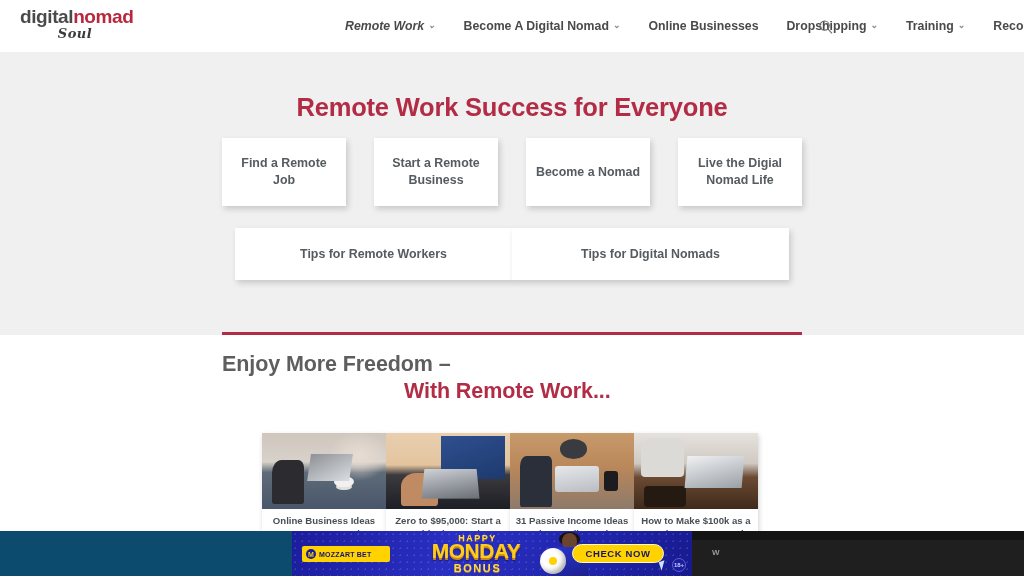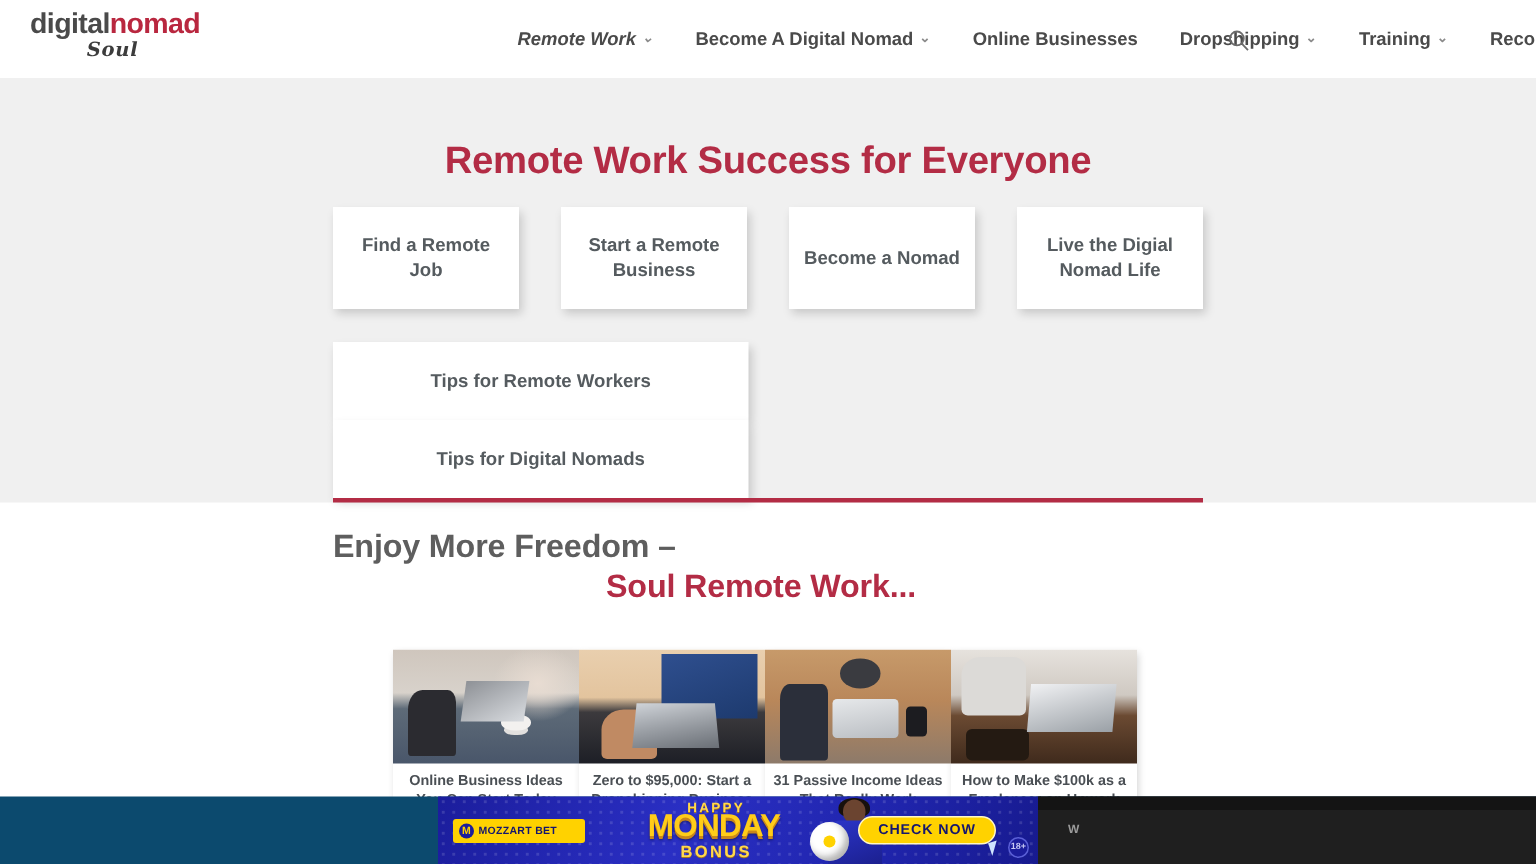--- a/index.html
+++ b/index.html
@@ -58,21 +58,21 @@
   }
   .tile {
     background: #ffffff; box-shadow: 2px 3px 6px rgba(0,0,0,0.17);
     display: flex; align-items: center; justify-content: center; text-align: center;
     font-size: 12.4px; font-weight: 700; color: #555b5f; line-height: 1.35;
     cursor: pointer; padding: 4px 8px;
   }
   .tile-sm { width: 124px; height: 68px; }
   .tiles-row2 {
     position: absolute; top: 176px; left: 222px; width: 580px;
-    display: flex; justify-content: center; flex-direction: column;
+    display: flex; justify-content: center;
   }
   .tile-lg { width: 277px; height: 52px; }
 
   
   .divider {
     position: absolute; top: 332px; left: 222px; width: 580px; height: 3px;
     background: #b32c45;
   }
 
   
@@ -290,21 +290,21 @@
     <div class="tiles-row2">
       <div class="tile tile-lg">Tips for Remote Workers</div>
       <div class="tile tile-lg">Tips for Digital Nomads</div>
     </div>
   </div>
 
   <div class="divider"></div>
 
   <div class="freedom">
     <div class="freedom-l1">Enjoy More Freedom –</div>
-    <div class="freedom-l2">Soul Remote Work...</div>
+    <div class="freedom-l2">With Remote Work...</div>
   </div>
 
   <div class="cards">
 
     <div class="card">
       <div class="card-thumb t1">
         <div class="t1i"></div>
       </div>
       <div class="card-title">Online Business Ideas You Can Start Today</div>
     </div>

